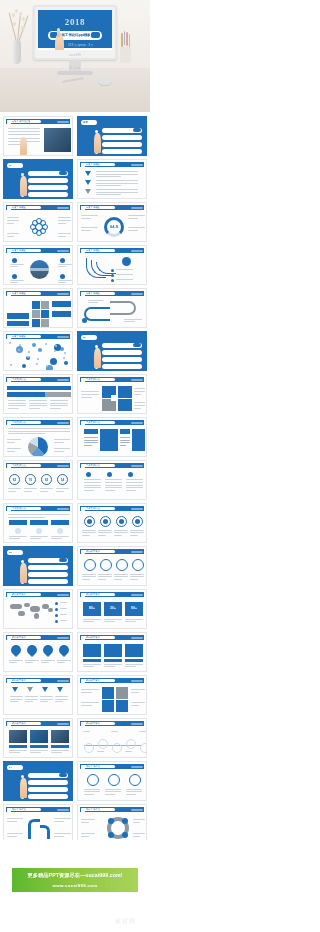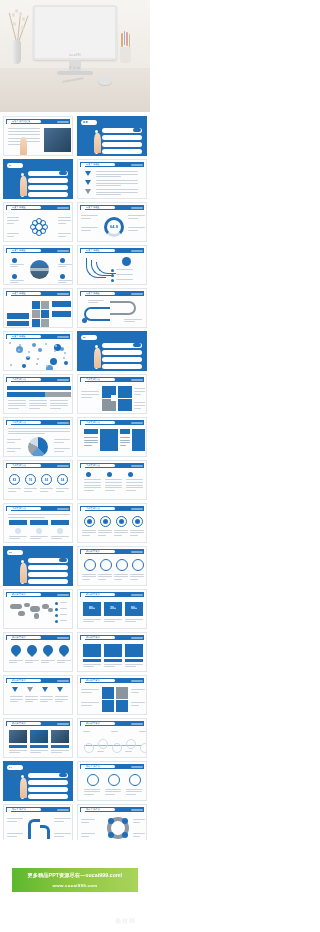--- a/index.html
+++ b/index.html
@@ -143,20 +143,35 @@
       <div class="leafb" style="left:12px; top:13px;"></div>
       <div class="leafb" style="left:15px; top:9px;"></div>
       <div class="leafb" style="left:19px; top:12px;"></div>
       <div class="leafb" style="left:22px; top:17px;"></div>
       <div class="leafb" style="left:13px; top:22px;"></div>
       <div class="leafb" style="left:21px; top:26px;"></div>
       <div class="vase"></div>
     </div>
 
     <div class="monitor">
+      <div class="screen">
+        <div class="scr-year">2018</div>
+        <div class="scr-pill">
+          <span class="tag"></span>
+          <span class="ttl">年终工作总结ppt模板</span>
+          <span class="tag r"></span>
+        </div>
+        <div class="scr-sub">汇报人：XXX    汇报时间：X月</div>
+        <div class="scr-band"></div>
+
+        <div>
+          <div class="hand" style="left:17px; top:24px; width:9px; height:24px;"></div>
+          <div class="hand" style="left:19px; top:18px; width:3.4px; height:9px; border-radius:2px;"></div>
+        </div>
+      </div>
       <div class="mon-chin"></div>
       <div class="mon-logo">sucai999</div>
     </div>
     <div class="mon-neck"></div>
     <div class="mon-base"></div>
 
     <div>
       <div class="pencil" style="left:121px; top:33px; background:#d9b07a;"></div>
       <div class="pencil" style="left:123.5px; top:31px; background:#9fb8cf;"></div>
       <div class="pencil" style="left:126px; top:32px; background:#e0a2a2;"></div>

